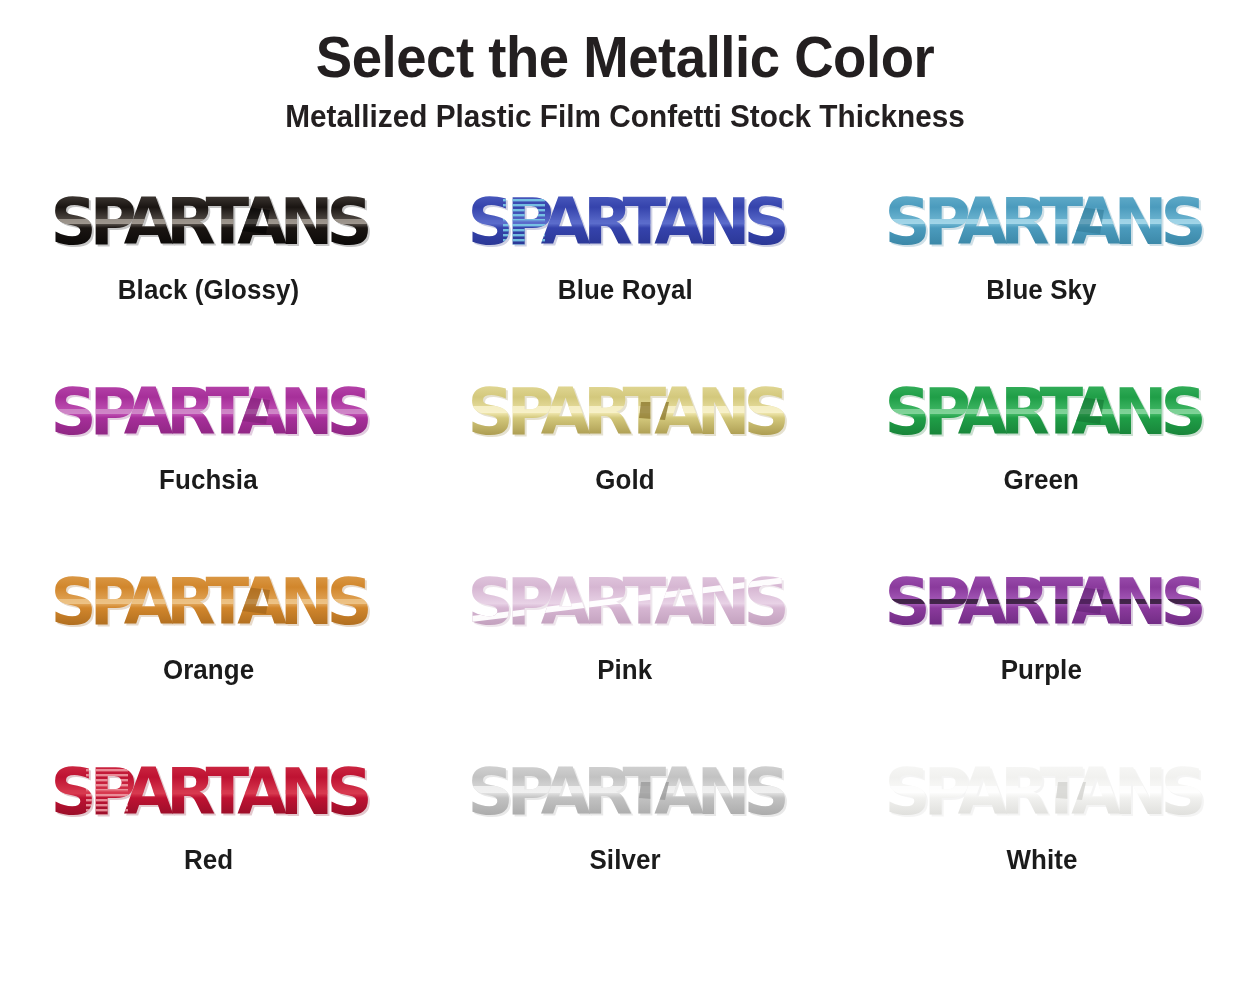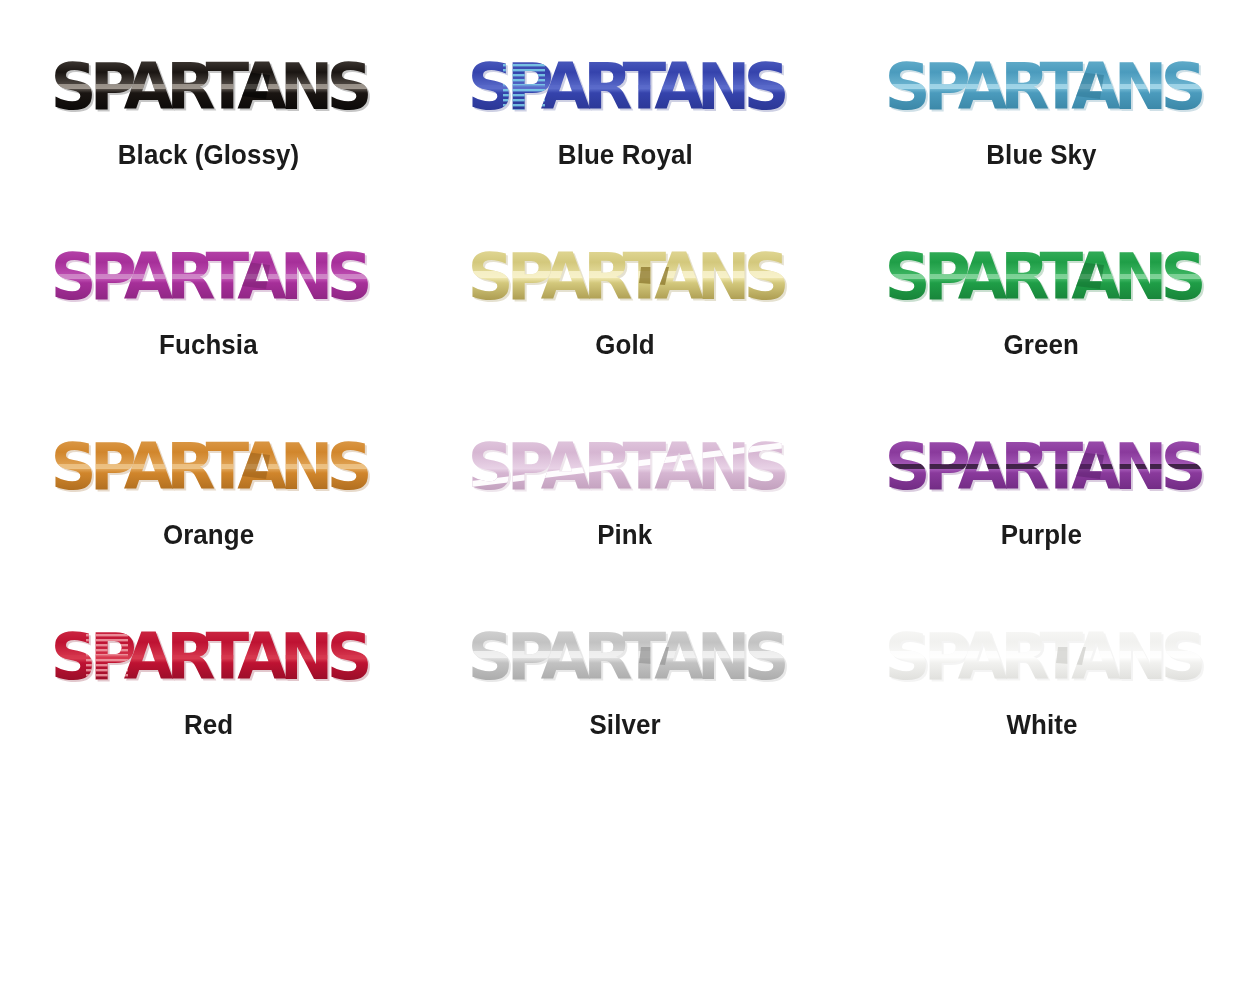--- a/index.html
+++ b/index.html
@@ -66,20 +66,24 @@
     font-weight:700;
     font-size:64px;
     letter-spacing:-7px;
   }
 </style>
 </head>
 <body>
 
 <div class="page">
 
+  <div class="header">
+    <div class="title">Select the Metallic Color</div>
+    <div class="subtitle">Metallized Plastic Film Confetti Stock Thickness</div>
+  </div>
 
   <div class="grid" id="grid">
       <div class="cell">
         <div class="swatch">
           <div class="word">
             <svg viewBox="0 0 340 96">
               <defs>
                 <linearGradient id="g0" x1="0" y1="0" x2="0" y2="1">
                   <stop offset="0%" stop-color="#5d5650"></stop>
                   <stop offset="30%" stop-color="#1a1512"></stop>

